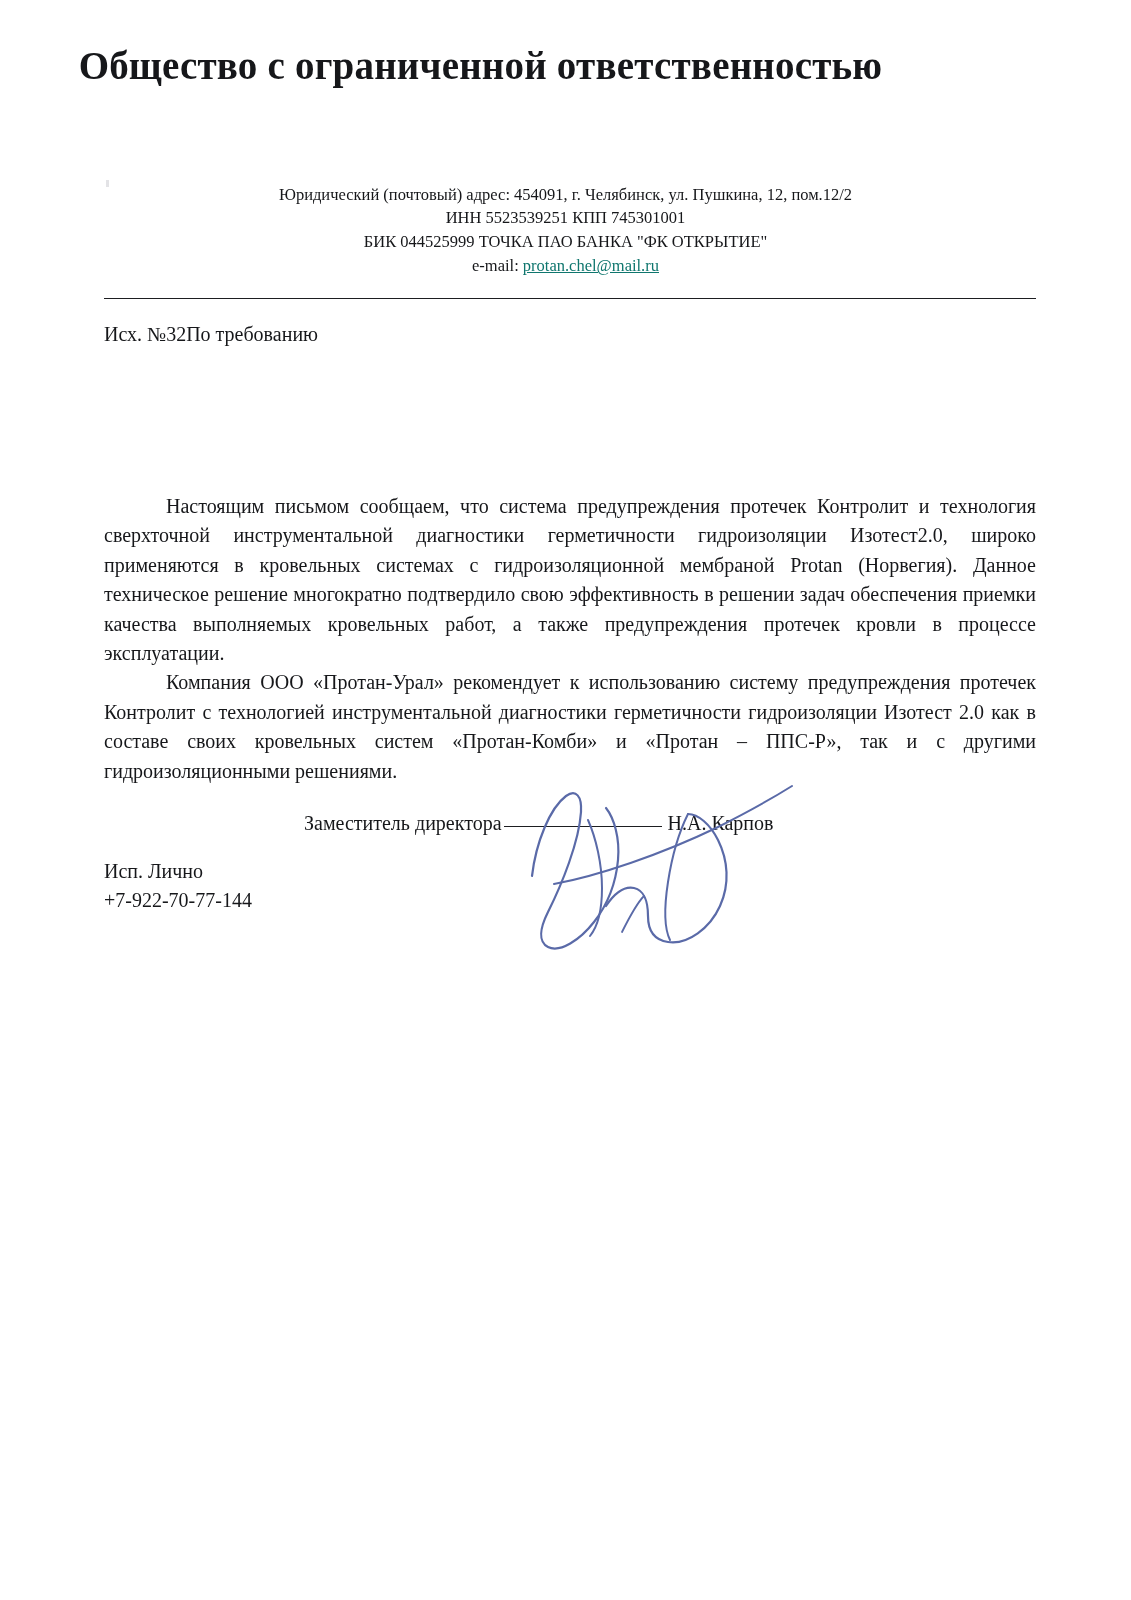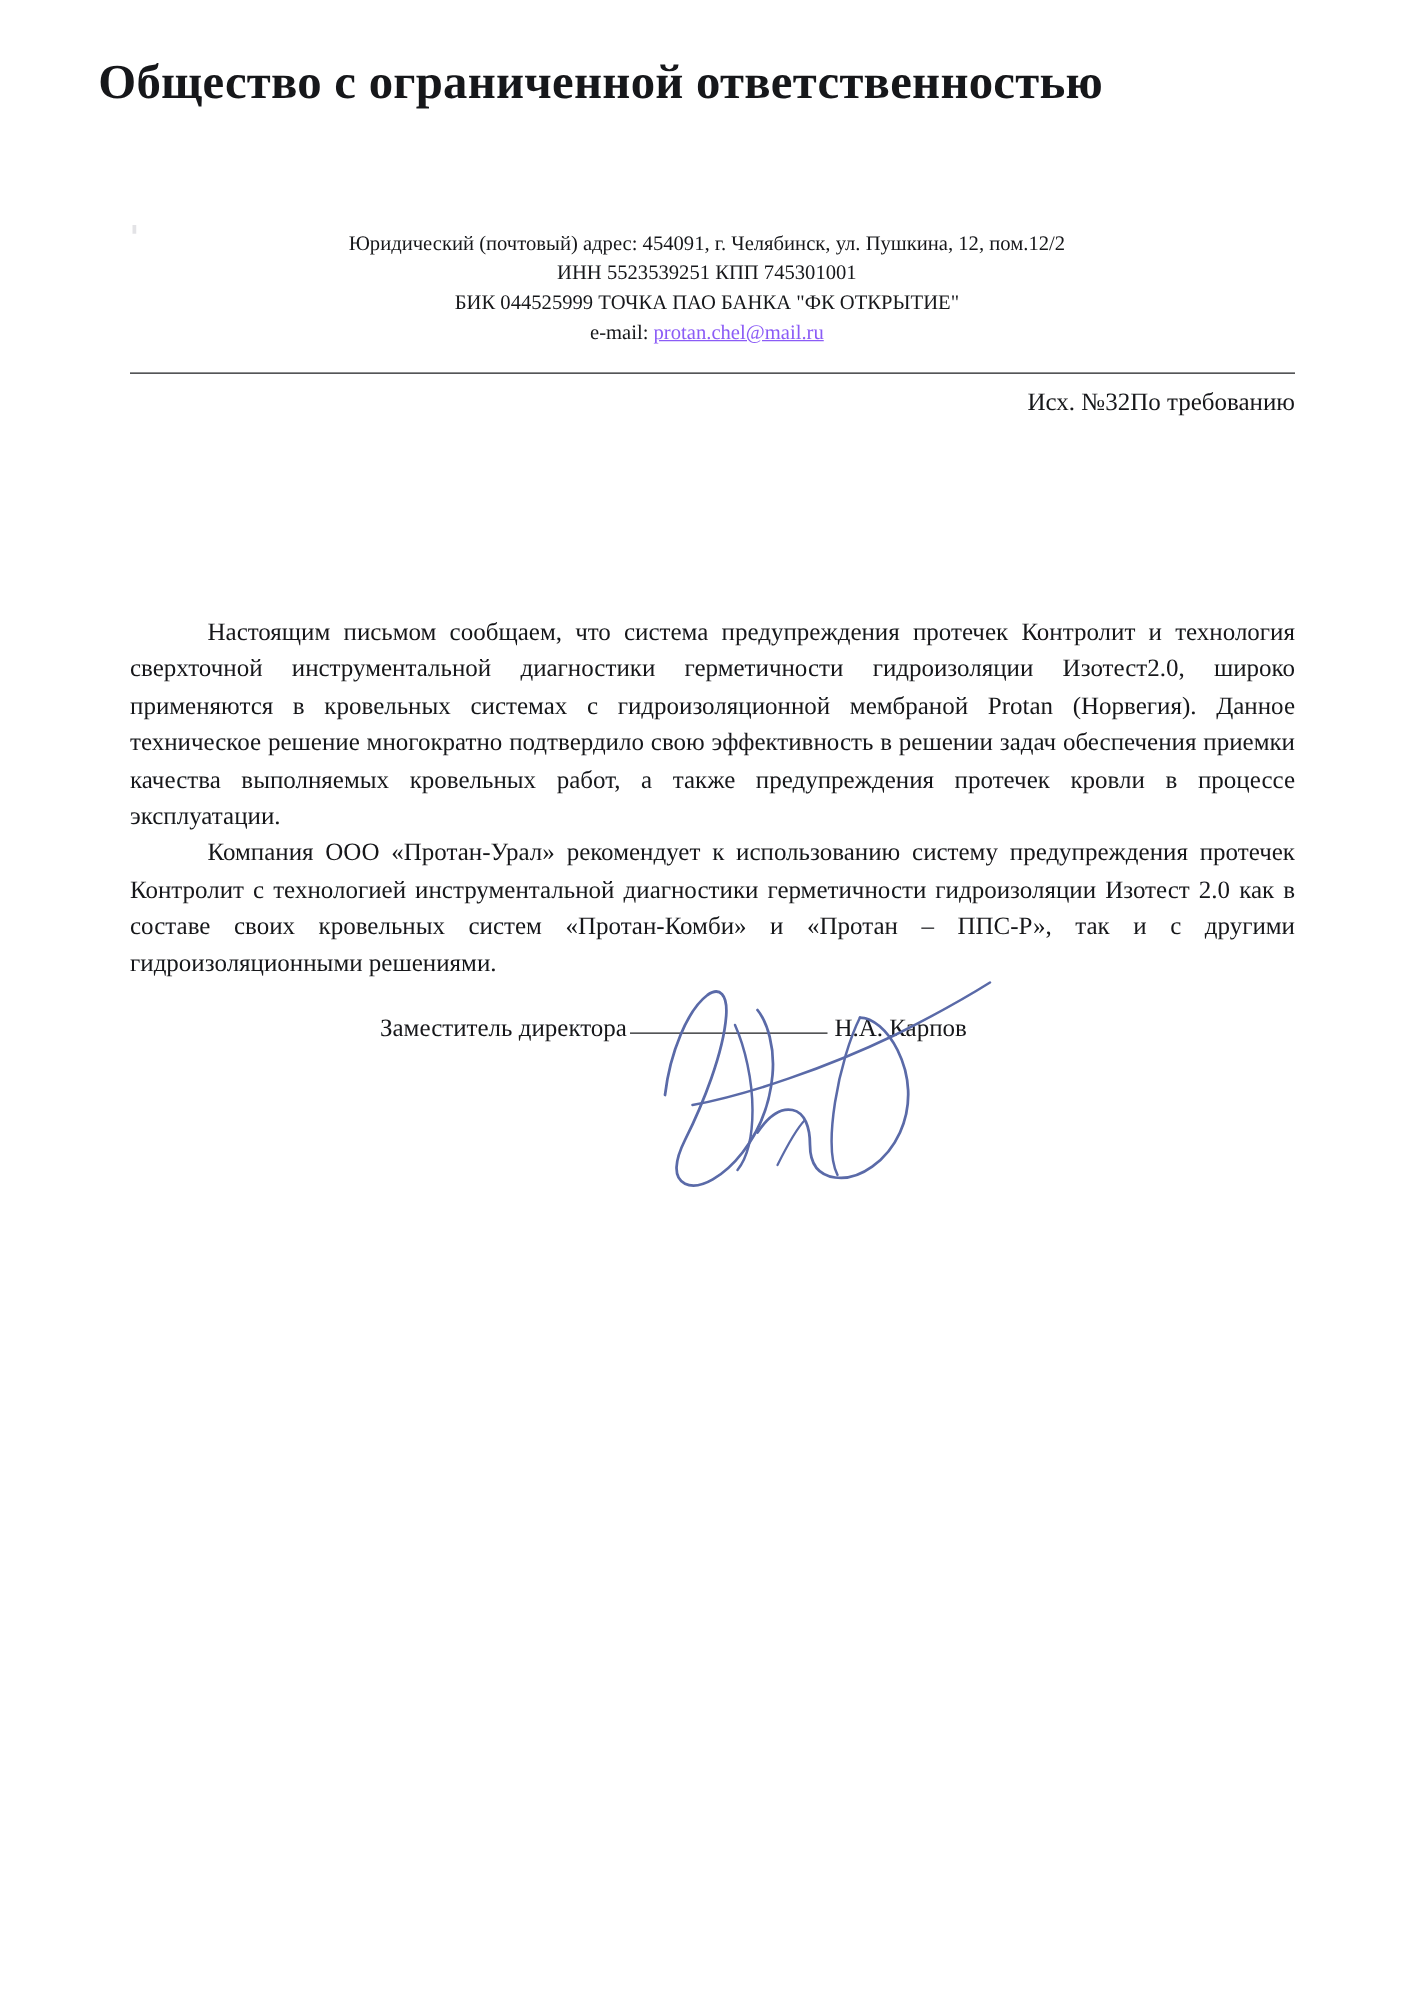--- a/index.html
+++ b/index.html
@@ -62,21 +62,21 @@
     left: 0;
     top: 183px;
     width: 1131px;
     text-align: center;
     font-size: 16.5px;
     line-height: 1.42;
   }
   .requisites div { white-space: nowrap; }
   .email-row { margin-top: 1px; }
   .email-link {
-    color: #8b5cf6;
+    color: #0f766e;
     text-decoration: underline;
   }
 
   
   .head-rule {
     position: absolute;
     left: 104px;
     top: 298px;
     width: 932px;
     height: 0;
@@ -87,22 +87,23 @@
   .refblock {
     position: absolute;
     left: 104px;
     top: 308px;
     width: 932px;
     font-size: 20px;
     line-height: 1.45;
   }
   .refblock .row {
     display: flex;
-    justify-content: flex-end;
+    justify-content: flex-start;
     align-items: flex-start;
+    margin-top: 12px;
   }
   .refblock .ref-left { white-space: nowrap; }
   .refblock .ref-right { white-space: nowrap; }
   .refblock .ref-date { white-space: nowrap; }
 
   
   .body-text {
     position: absolute;
     left: 104px;
     top: 492px;
@@ -213,14 +214,18 @@
         <path d="M104 150 C112 138, 122 130, 132 132 C142 134, 146 146, 146 160
                  C146 174, 152 184, 166 186 C186 189, 208 172, 218 150
                  C228 128, 226 104, 216 84 C208 68, 196 58, 186 58" stroke-width="2.2"></path>
         <path d="M186 58 C178 74, 170 100, 166 126 C162 152, 162 172, 168 184" stroke-width="2"></path>
         <path d="M52 128 C96 120, 160 98, 214 72 C250 54, 274 40, 290 30" stroke-width="2"></path>
         <path d="M120 176 C128 160, 136 146, 142 140" stroke-width="1.8"></path>
       </g>
     </svg>
   </div>
 
+  <div class="footer-contact">
+    <div>Исп. Личнo</div>
+    <div>+7-922-70-77-144</div>
+  </div>
 
 </div>
 
 </body></html>

